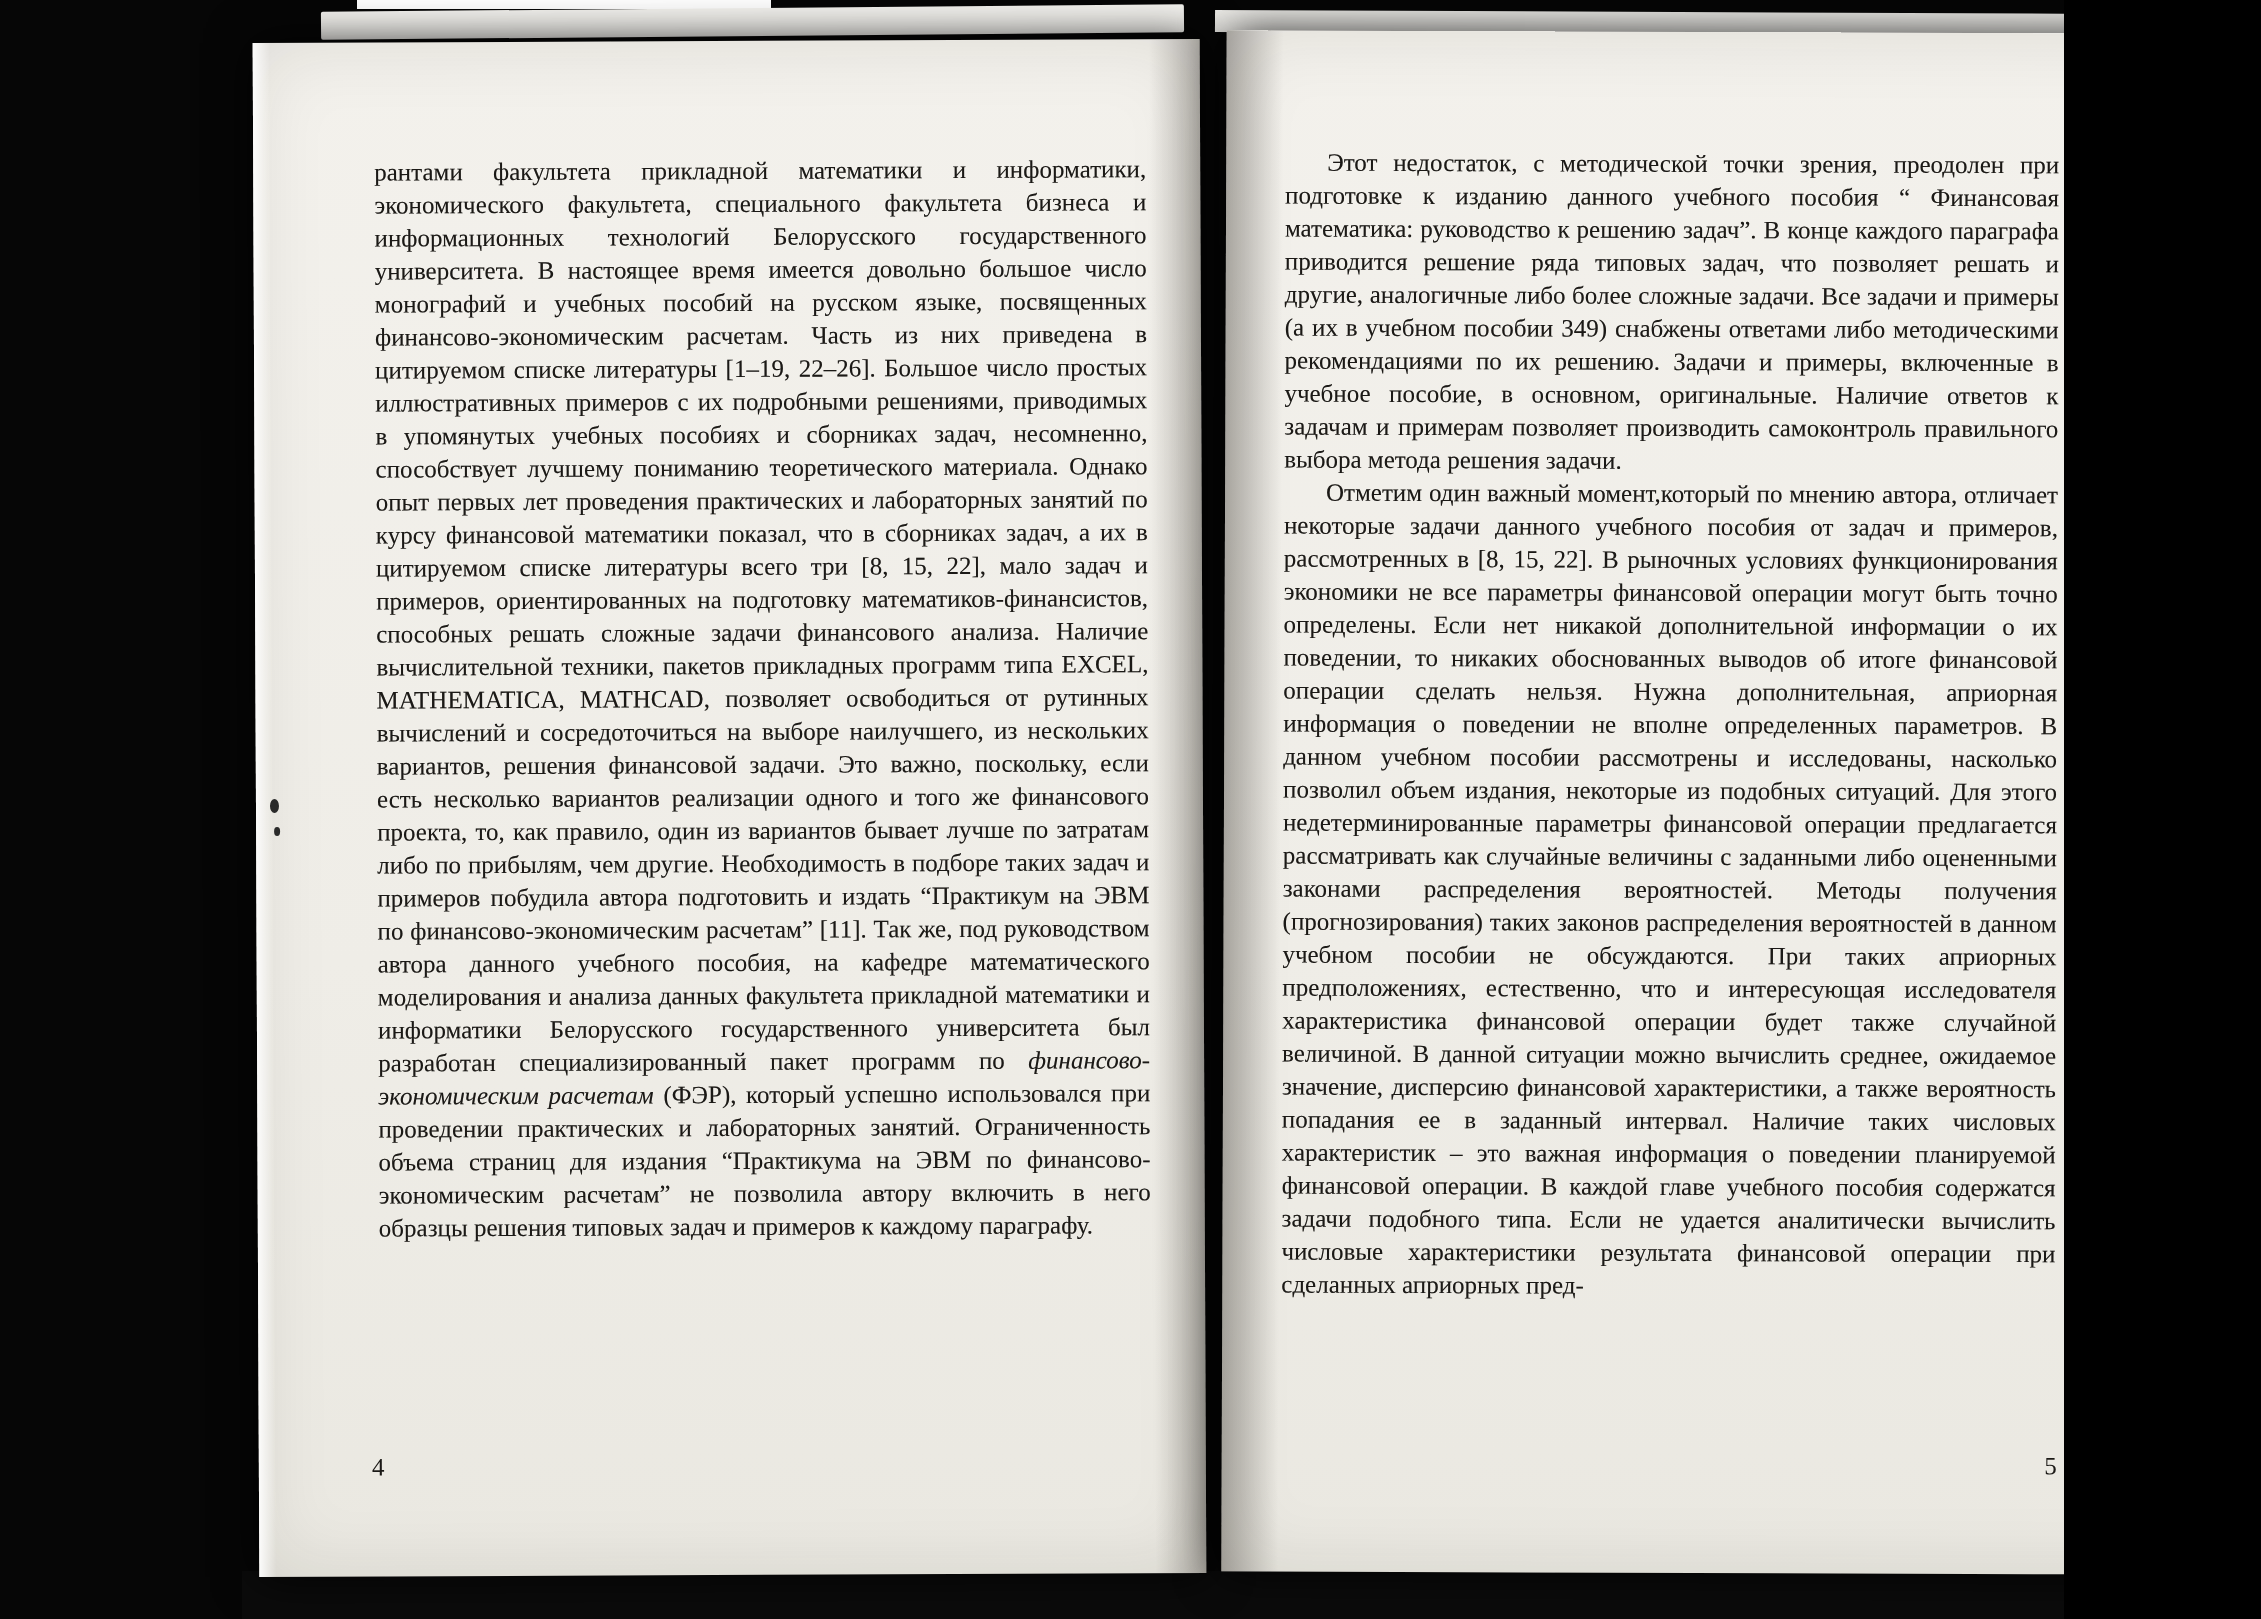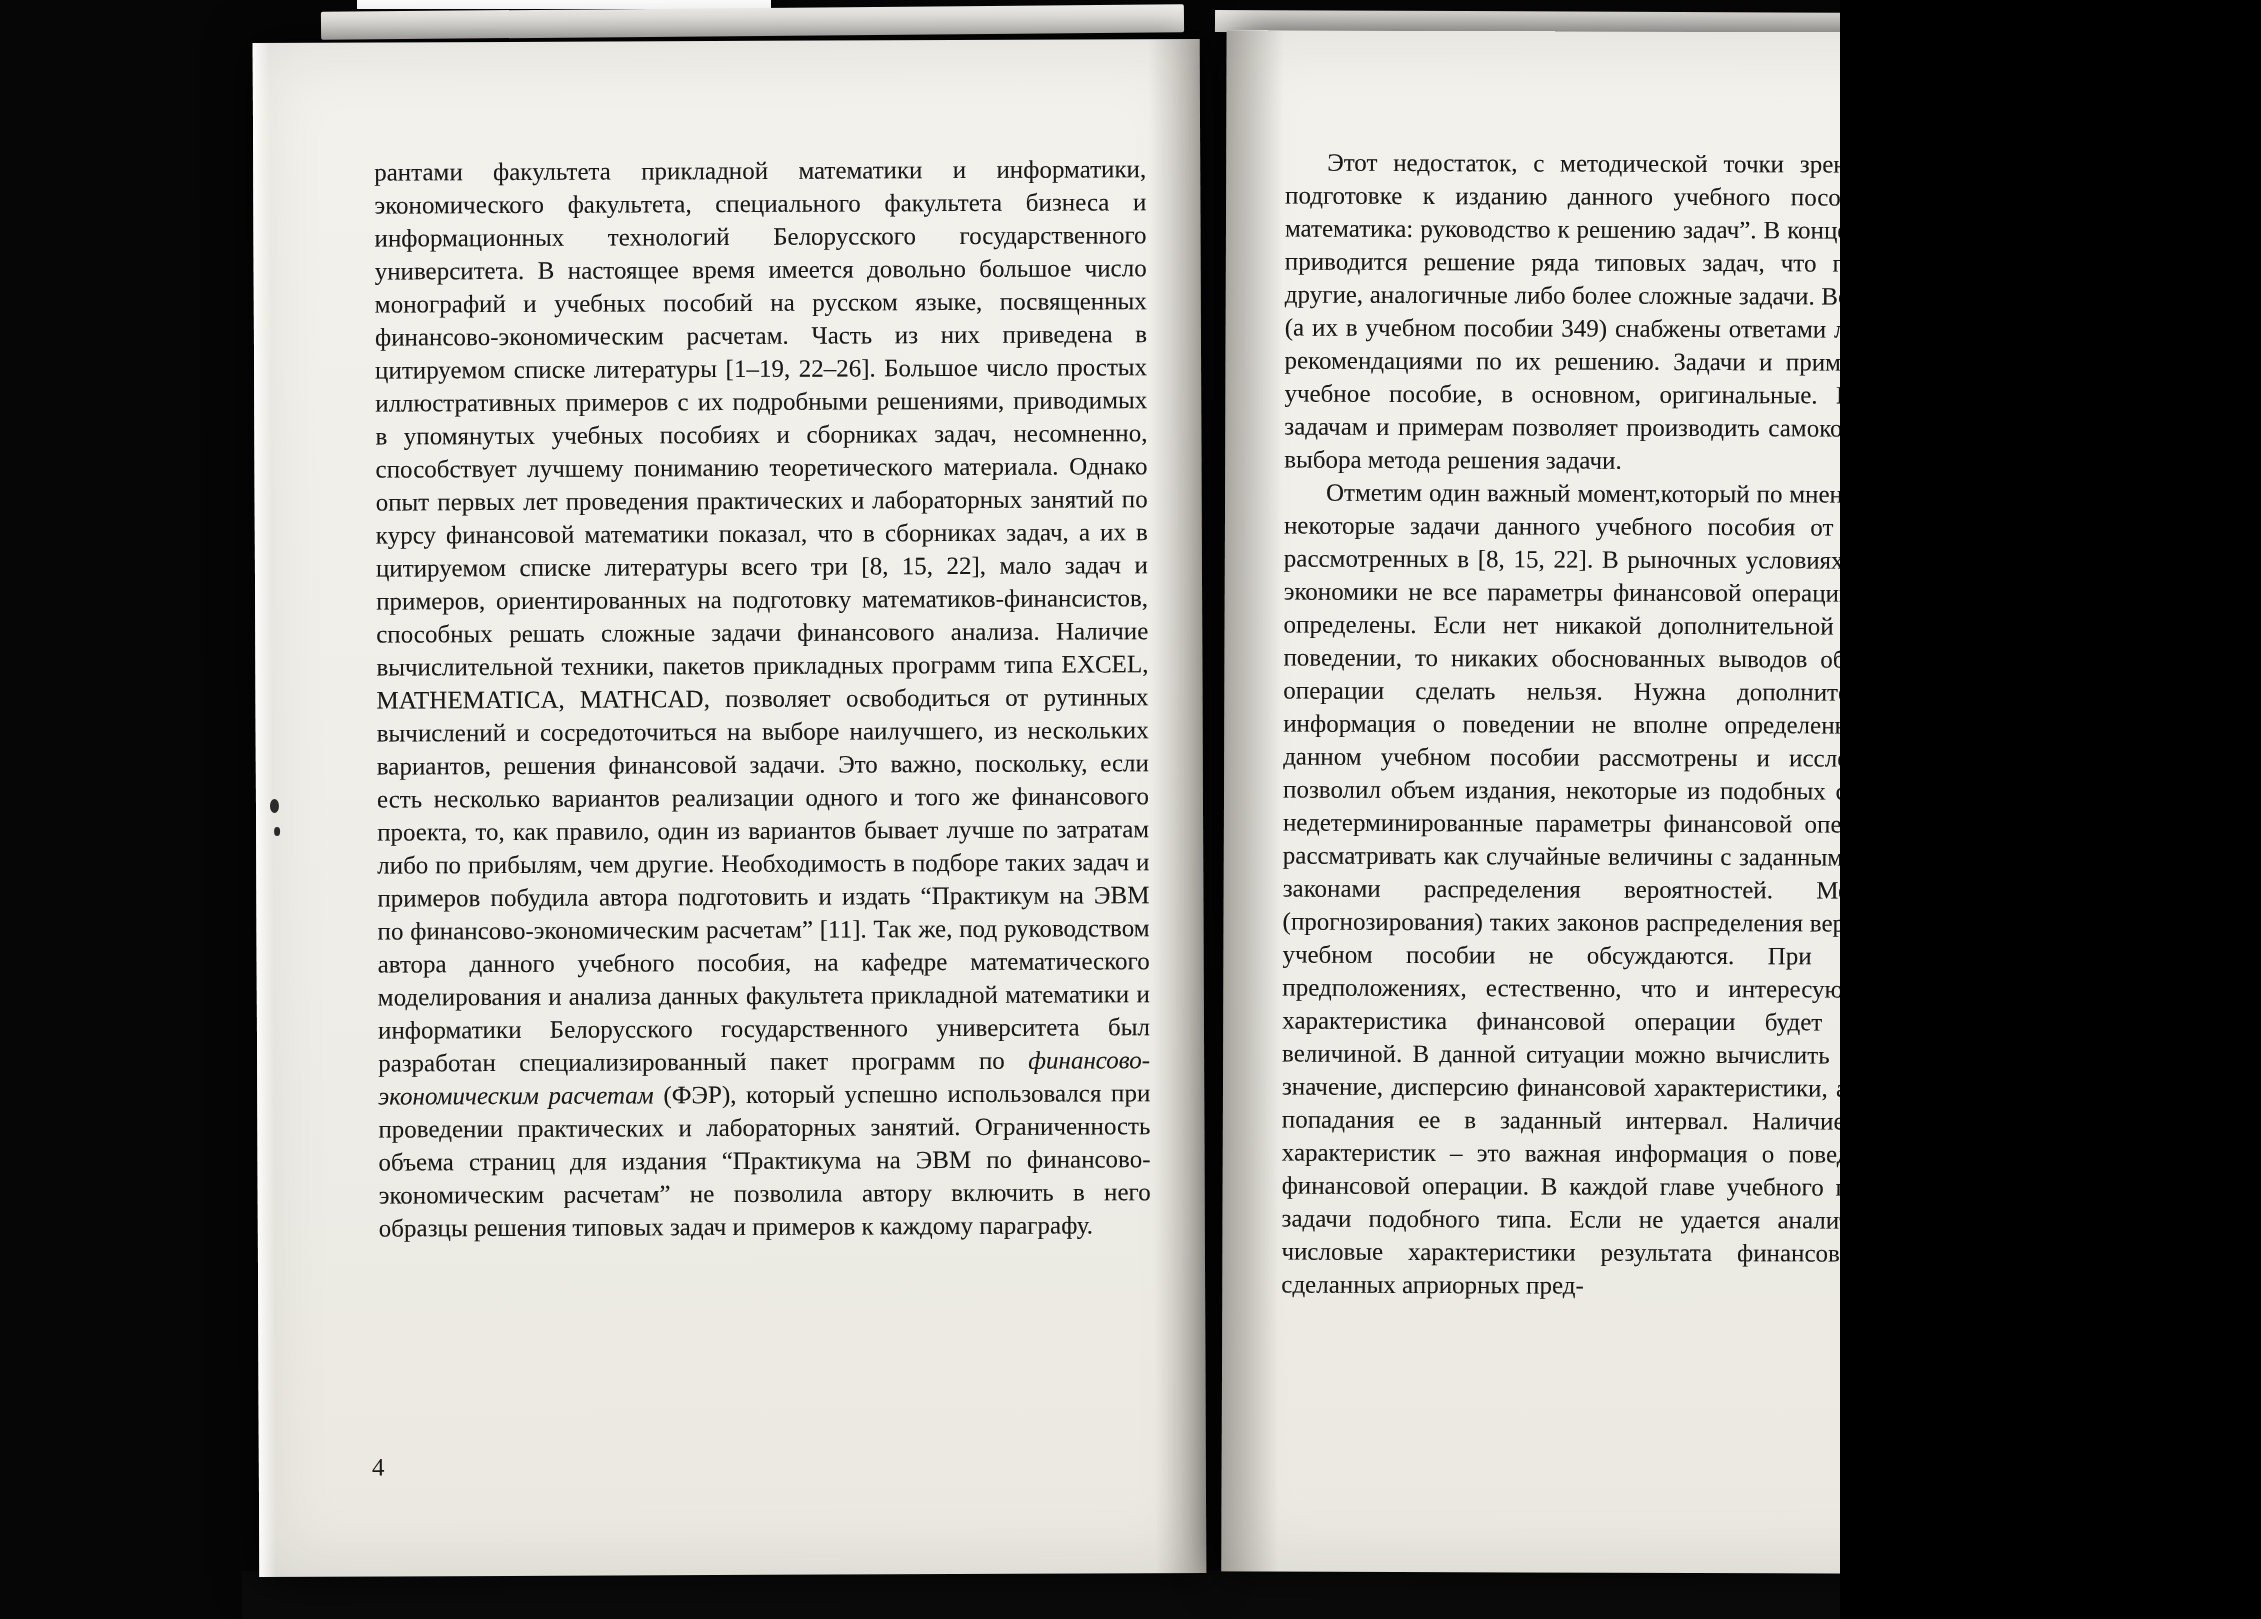--- a/index.html
+++ b/index.html
@@ -2,21 +2,21 @@
 <html style="font-size:10.2px"><head>
 <meta charset="utf-8">
 <style>
   html, body {
     margin: 0;
     padding: 0;
     background: #000;
   }
   .scan {
     position: relative;
-    width: 1840px;
+    width: 2064px;
     height: 1620px;
     background: #060606;
     overflow: hidden;
     font-family: "Liberation Serif", serif;
   }
   .band-right {
     position: absolute;
     left: 2162px; top: 0; width: 99px; height: 1620px;
     background: #151515;
   }

